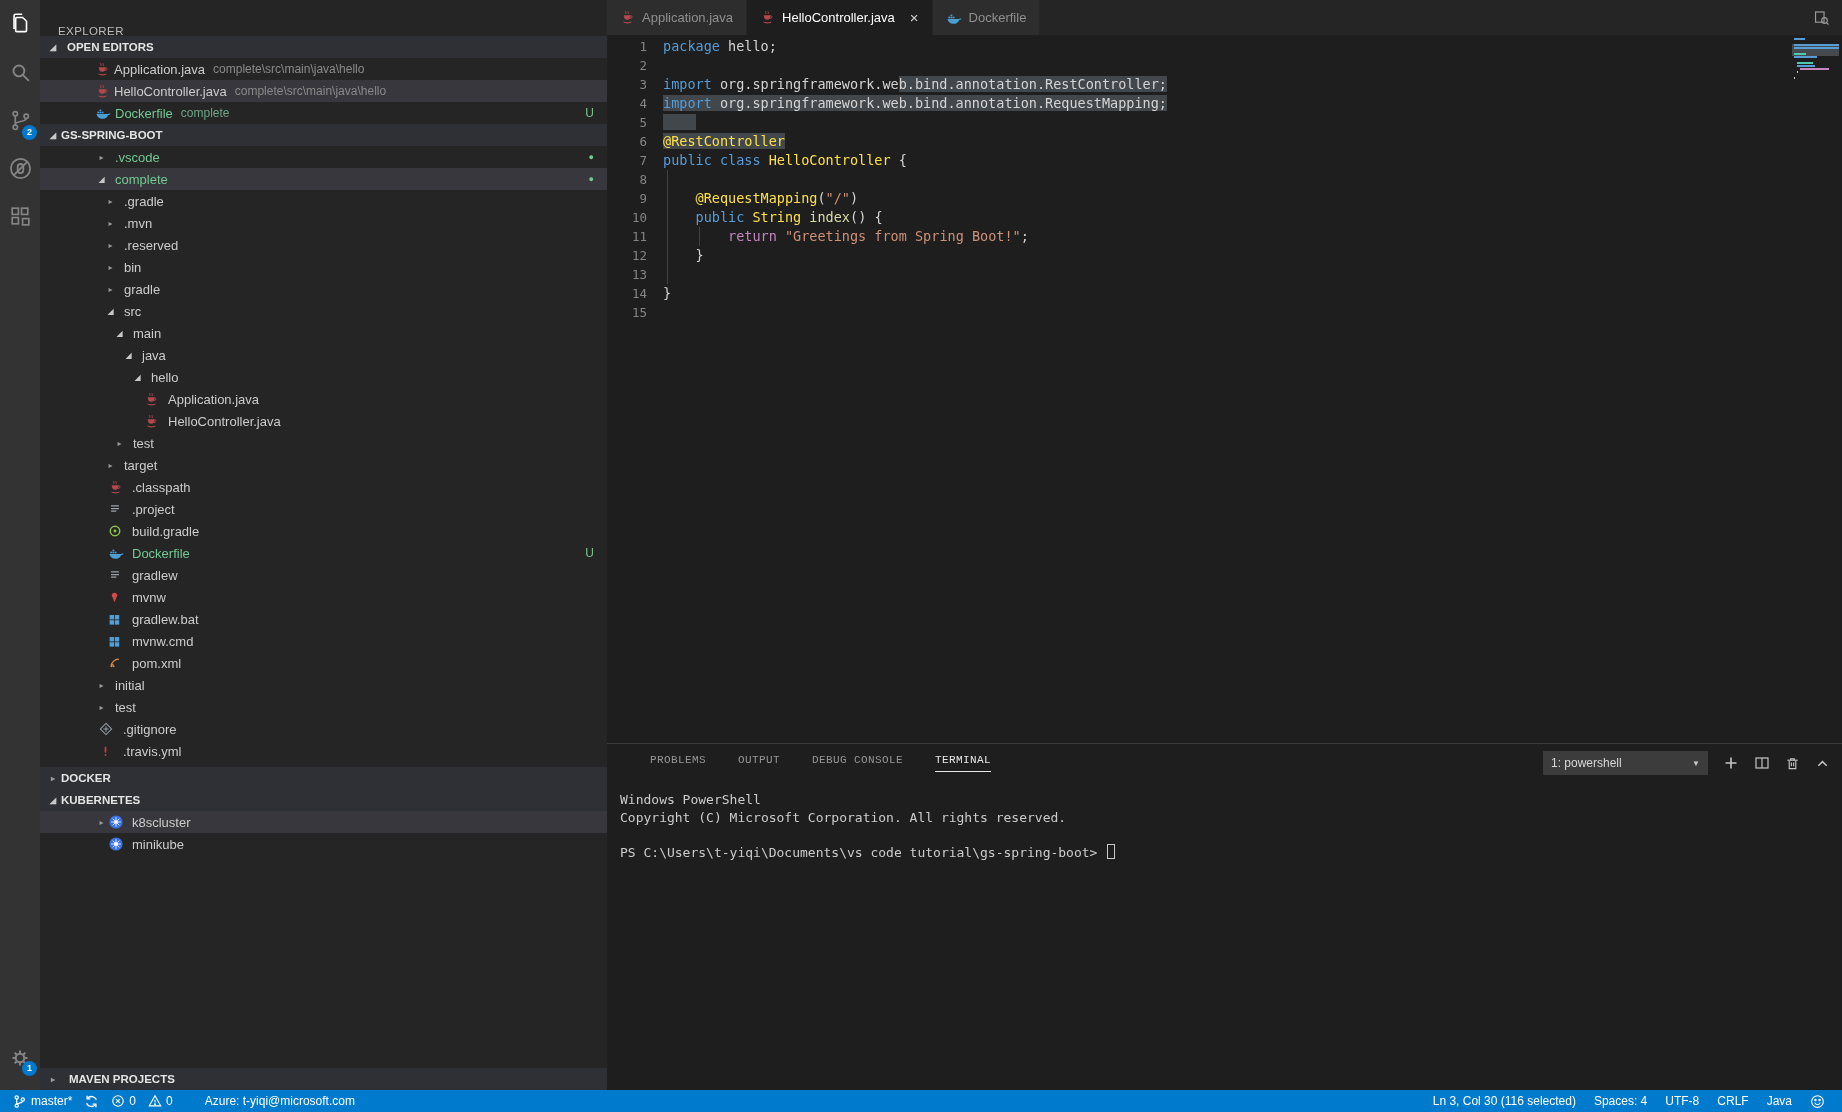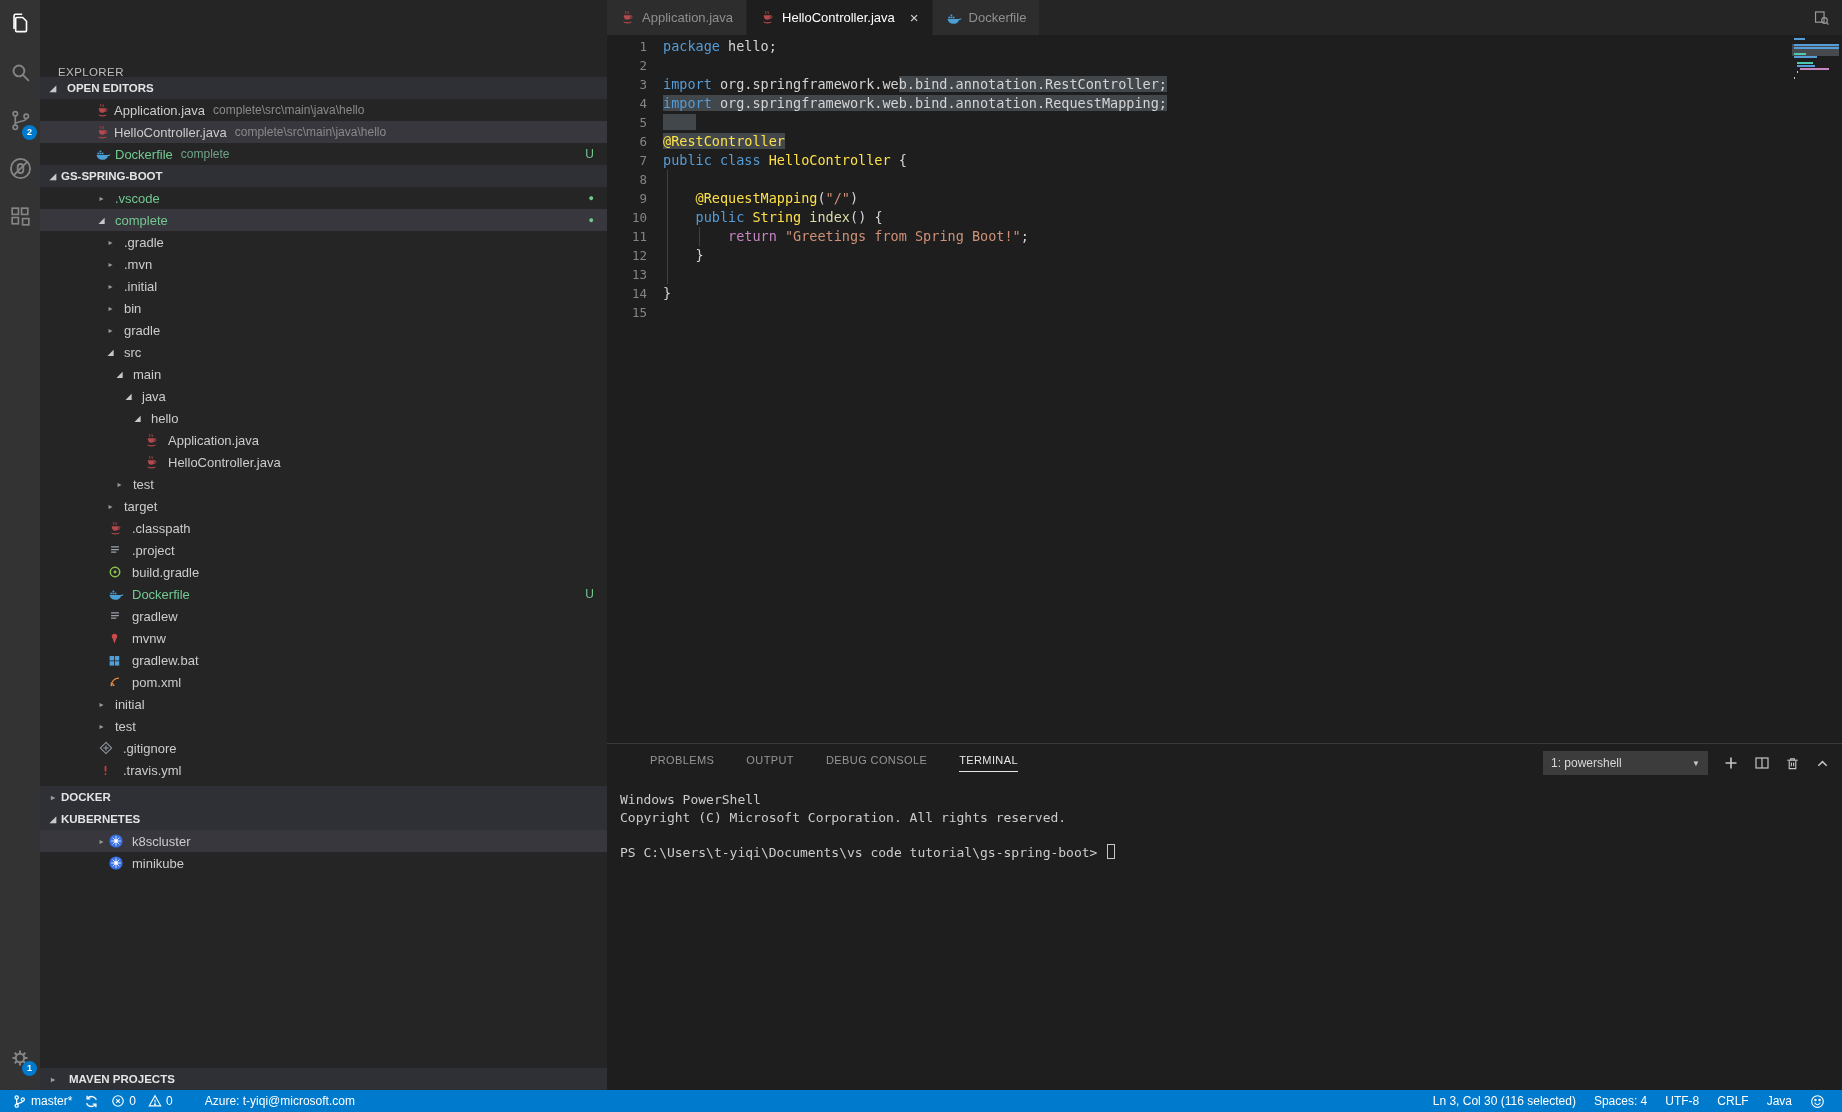--- a/index.html
+++ b/index.html
@@ -11,21 +11,21 @@
   .activitybar { width:40px; background:#333333; display:flex; flex-direction:column; align-items:center; flex:none; }
   .ab-item { width:40px; height:48px; display:flex; align-items:center; justify-content:center;
              color:#858585; position:relative; cursor:pointer; }
   .ab-item.active { color:#ffffff; }
   .ab-badge { position:absolute; right:3px; bottom:4px; background:#007acc; color:#fff; border-radius:50%;
               width:15px; height:15px; font-size:9px; line-height:15px; text-align:center; font-weight:bold; }
   .ab-settings { margin-top:auto; margin-bottom:10px; height:44px; }
 
   
   .sidebar { width:567px; background:#252526; color:#cccccc; font-size:13px; position:relative; flex:none; }
-  .sb-title { height:36px; padding:25px 0 0 18px; font-size:11.5px; color:#bdbdbd; letter-spacing:.4px;margin-top:41px; }
+  .sb-title { height:36px; padding:25px 0 0 18px; font-size:11.5px; color:#bdbdbd; letter-spacing:.4px; }
   .row { height:22px; display:flex; align-items:center; position:relative; white-space:nowrap; cursor:pointer; }
   .row.header { background:#2e3036; font-weight:bold; font-size:11.5px; color:#e4e4e4; padding-left:7px; }
   .row.header.gap { margin-top:5px; }
   .row.selected { background:#37373d; }
   .spacer { flex:none; }
   .tw { width:13px; flex:none; text-align:center; font-size:8px; color:#9a9a9a; }
   .tw.exp { color:#c8c8c8; }
   .row.header .tw { width:12px; }
   .fi { width:20px; flex:none; display:flex; align-items:center; justify-content:flex-start; }
   .lbl { margin-left:4px; }
@@ -219,21 +219,21 @@
           <span class="lbl fold">.gradle</span>
         </div>
         <div class="row">
           <span class="spacer" style="width: 64px;"></span>
           <span class="tw">▸</span>
           <span class="lbl fold">.mvn</span>
         </div>
         <div class="row">
           <span class="spacer" style="width: 64px;"></span>
           <span class="tw">▸</span>
-          <span class="lbl fold">.initial</span>
+          <span class="lbl fold">.reserved</span>
         </div>
         <div class="row">
           <span class="spacer" style="width: 64px;"></span>
           <span class="tw">▸</span>
           <span class="lbl fold">bin</span>
         </div>
         <div class="row">
           <span class="spacer" style="width: 64px;"></span>
           <span class="tw">▸</span>
           <span class="lbl fold">gradle</span>
@@ -378,20 +378,34 @@
             <span class="fi-svg" style="display: inline-flex; align-items: center;">
               <svg width="13" height="13" viewBox="0 0 16 16" fill="#4f9fd8">
                 <rect x="2" y="2.5" width="5.4" height="5.4"></rect>
                 <rect x="8.4" y="2.5" width="5.4" height="5.4"></rect>
                 <rect x="2" y="8.9" width="5.4" height="5.4"></rect>
                 <rect x="8.4" y="8.9" width="5.4" height="5.4"></rect>
               </svg>
             </span>
           </span>
           <span class="lbl">gradlew.bat</span>
+        </div>
+        <div class="row">
+          <span class="spacer" style="width: 68px;"></span>
+          <span class="fi">
+            <span class="fi-svg" style="display: inline-flex; align-items: center;">
+              <svg width="13" height="13" viewBox="0 0 16 16" fill="#4f9fd8">
+                <rect x="2" y="2.5" width="5.4" height="5.4"></rect>
+                <rect x="8.4" y="2.5" width="5.4" height="5.4"></rect>
+                <rect x="2" y="8.9" width="5.4" height="5.4"></rect>
+                <rect x="8.4" y="8.9" width="5.4" height="5.4"></rect>
+              </svg>
+            </span>
+          </span>
+          <span class="lbl">mvnw.cmd</span>
         </div>
         <div class="row">
           <span class="spacer" style="width: 68px;"></span>
           <span class="fi">
             <span class="fi-svg" style="display: inline-flex; align-items: center;">
               <svg width="14" height="14" viewBox="0 0 16 16" fill="none" stroke="#e8883a" stroke-width="1.5">
                 <path d="M3.5 12.5a9 9 0 0 1 9-9"></path>
                 <path d="M3.5 9a5.5 5.5 0 0 1 3.5 3.5"></path>
                 <circle cx="4.2" cy="11.8" r="1" fill="#e8883a" stroke="none"></circle>
               </svg>
@@ -634,21 +648,21 @@
           <div class="mm-row"></div>
           <div class="mm-row">
             <div class="mm-bar" style="left: 2px; width: 0.78px; background: rgb(200, 200, 200);"></div>
           </div>
           <div class="mm-row"></div>
         </div>
     </div>
 
     <div class="panel">
       <div class="panel-head">
-        <div style="display:flex;align-items:flex-start;" id="panel-tabs">
+        <div style="display:flex;align-items:flex-start;font-family:Liberation Mono, monospace;" id="panel-tabs">
             <div class="ptab">PROBLEMS</div>
             <div class="ptab">OUTPUT</div>
             <div class="ptab">DEBUG CONSOLE</div>
             <div class="ptab active">TERMINAL</div>
           </div>
         <div class="panel-controls">
           <div class="term-select">
             <span>1: powershell</span>
             <span class="caret">▼</span>
           </div>

